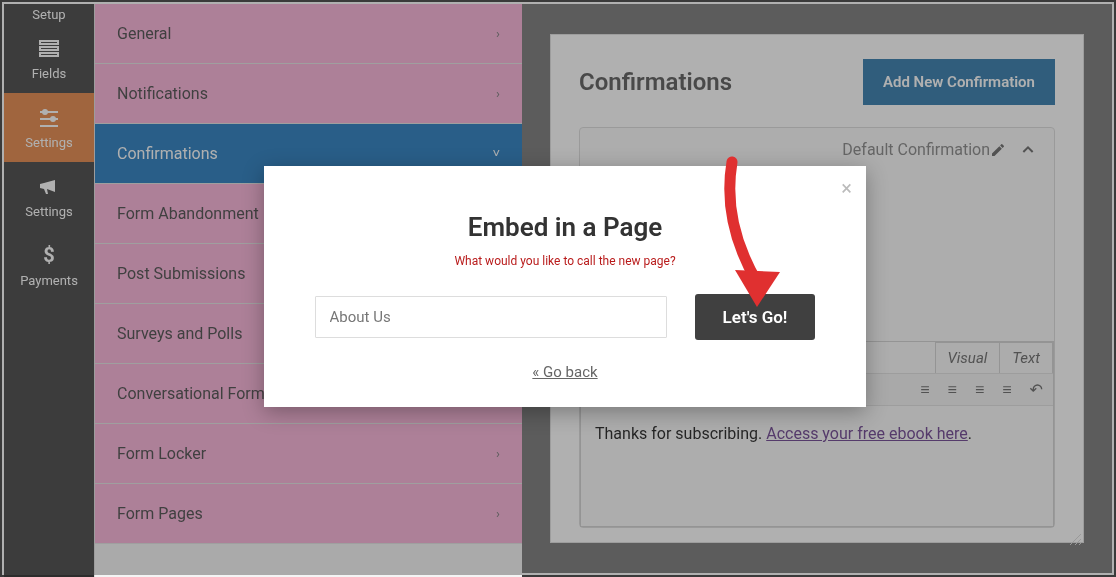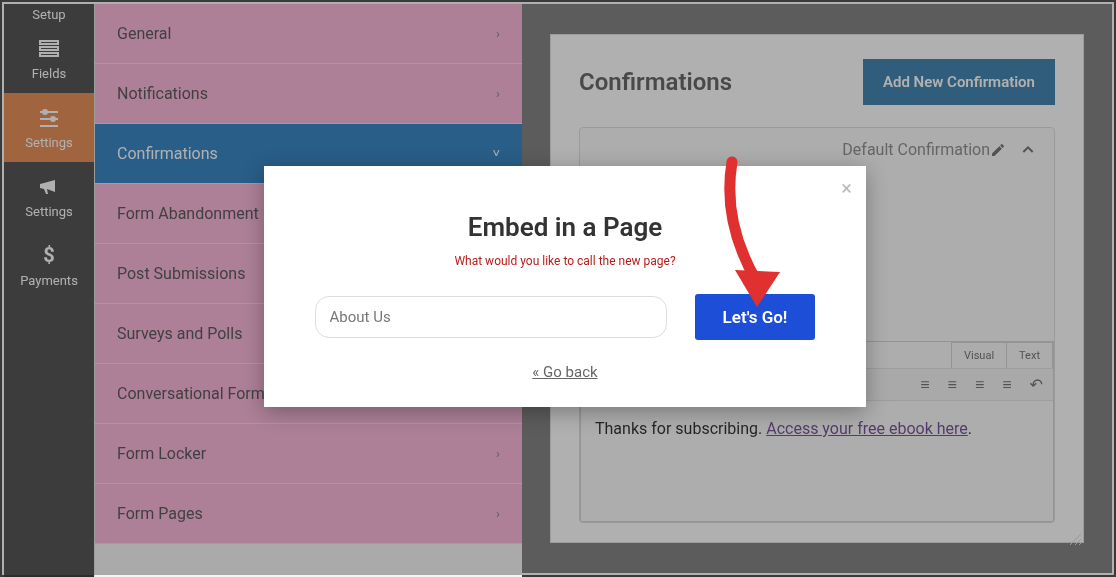--- a/index.html
+++ b/index.html
@@ -25,34 +25,34 @@
     .main-header { display: flex; justify-content: space-between; align-items: center; margin-bottom: 22px; }
     .main-title { font-size: 24px; font-weight: 600; color: #444; }
     .add-btn { background: #1769a0; color: #fff; border: none; padding: 14px 20px; font-size: 15px; font-weight: 600; cursor: pointer; }
     
     .conf-panel { border: 1px solid #d8d8d8; border-radius: 4px; background: #fafafa; }
     .conf-header { display: flex; justify-content: flex-end; align-items: center; padding: 12px 18px; color: #777; }
     .conf-tools { display: flex; gap: 14px; color: #666; }
     
     .editor-wrap { margin-top: 170px; border: 1px solid #ccc; }
     .editor-tabs { display: flex; justify-content: flex-end; }
-    .editor-tab { border: 1px solid #ccc; border-bottom: none; padding: 6px 12px; font-size: 11px; color: #555; background: #f7f7f7; margin-left: -1px; cursor: pointer; }
+    .editor-tab { border: 1px solid #ccc; border-bottom: none; padding: 6px 12px; font-size: 15px; color: #555; background: #f7f7f7; margin-left: -1px; cursor: pointer; font-style: italic; }
     .editor-toolbar { background: #f3f3f3; border-bottom: 1px solid #ddd; border-top: 1px solid #ddd; padding: 6px 10px; display: flex; gap: 18px; color: #555; justify-content: flex-end; }
     .editor-body { padding: 18px 14px; font-size: 16px; min-height: 120px; }
     .editor-body a { color: #5a2a82; }
     
     .dim-overlay { position: absolute; inset: 0; background: rgba(80,80,80,0.45); }
     
     .modal { position: absolute; left: 262px; top: 164px; width: 602px; background: #fff; box-shadow: 0 5px 20px rgba(0,0,0,0.3); padding: 28px 48px 26px; text-align: center; }
     .modal-close { position: absolute; right: 14px; top: 10px; color: #bbb; font-size: 20px; cursor: pointer; }
     .modal-title { font-size: 26px; font-weight: 600; color: #333; margin-bottom: 12px; margin-top: 18px; }
     .modal-sub { color: #b91c1c; font-size: 12px; margin-bottom: 26px; }
     .modal-row { display: flex; gap: 28px; align-items: center; justify-content: center; margin-bottom: 22px; }
-    .modal-input { flex: 0 0 352px; border: 1px solid #ddd; border-radius: 14px; padding: 11px 14px; font-size: 15px; color: #777; }
-    .modal-go { background: #1d4ed8; color: #fff; border: none; padding: 13px 28px; font-size: 17px; font-weight: 600; border-radius: 3px; cursor: pointer; }
+    .modal-input { flex: 0 0 352px; border: 1px solid #ddd; border-radius: 1px; padding: 11px 14px; font-size: 15px; color: #777; }
+    .modal-go { background: #404040; color: #fff; border: none; padding: 13px 28px; font-size: 17px; font-weight: 600; border-radius: 3px; cursor: pointer; }
     .modal-back { color: #666; font-size: 15px; text-decoration: underline; cursor: pointer; }
     
     .arrow-annotation { position: absolute; left: 700px; top: 150px; pointer-events: none; }
     
     .resize-handle { position: absolute; right: 32px; bottom: 29px; width: 14px; height: 14px; }
   </style>
 </head>
 <body>
 
 <div class="frame">

